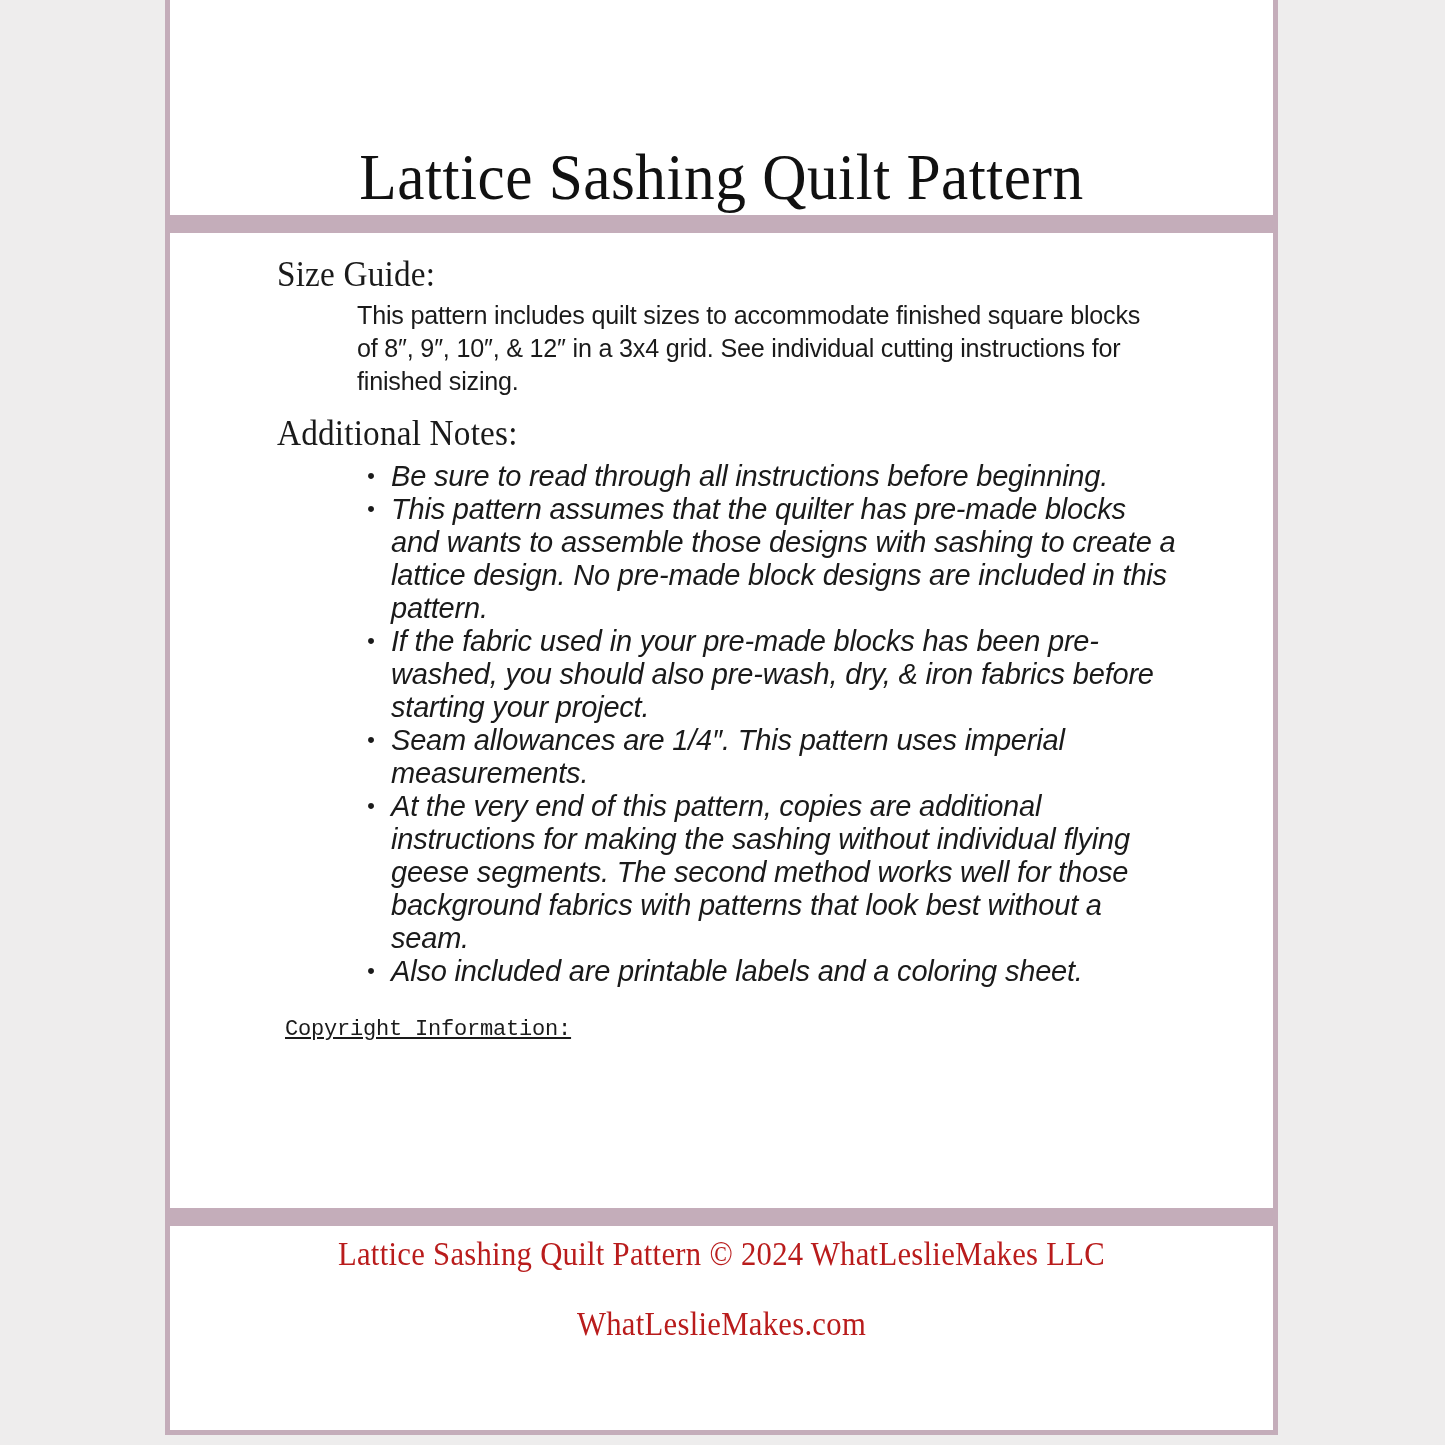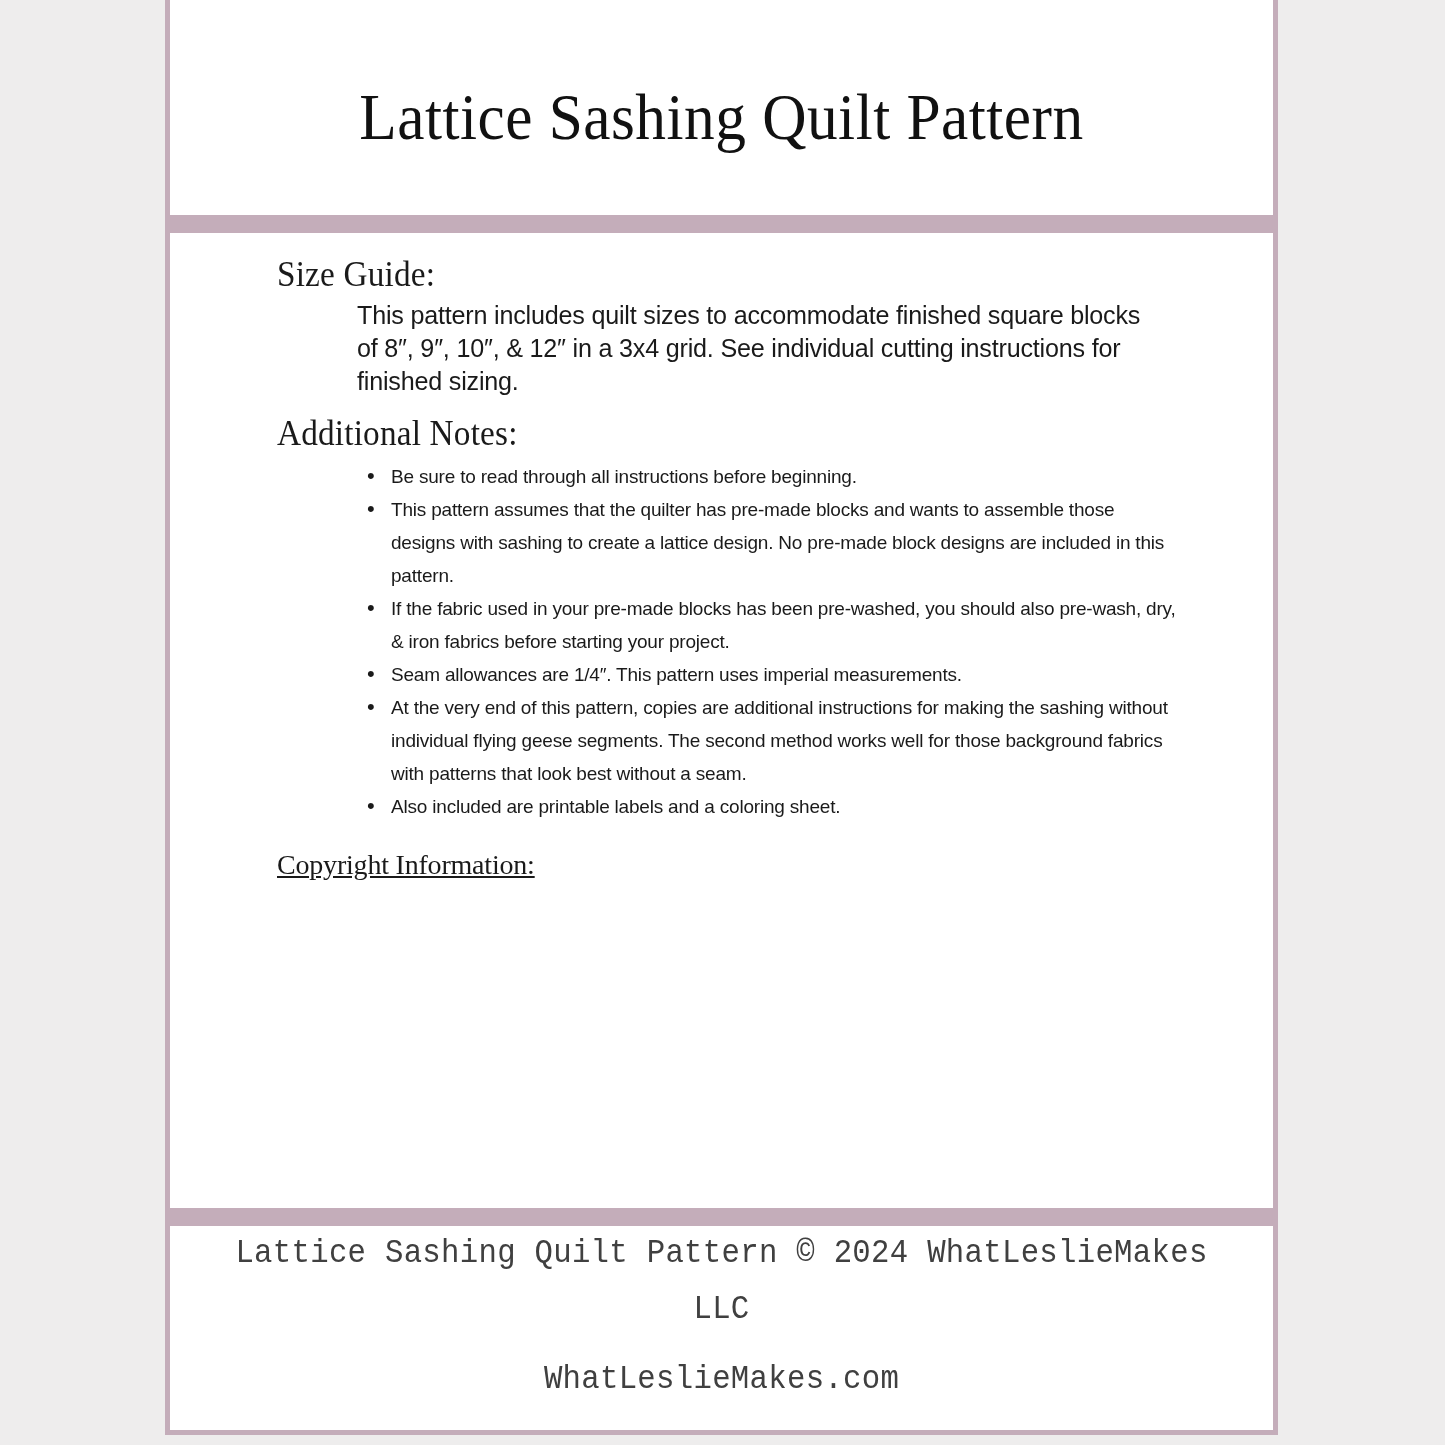--- a/index.html
+++ b/index.html
@@ -28,21 +28,21 @@
   }
 
   
   #title-band {
     position: absolute;
     left: 0;
     top: 0;
     right: 0;
     height: 216px;
     display: flex;
-    align-items: center;
+    align-items: flex-end;
     justify-content: center;
   }
   #doc-title {
     font-family: "Liberation Serif", "DejaVu Serif", serif;
     font-size: 66px;
     font-weight: 400;
     letter-spacing: 0.5px;
     color: #111111;
     white-space: nowrap;
     transform: scaleX(0.93);
@@ -97,65 +97,67 @@
   }
 
   ul.notes {
     list-style: none;
     margin: 6px 0 0 0;
     padding: 0;
   }
   ul.notes li {
     position: relative;
     font-family: "Liberation Sans", sans-serif;
-    font-size: 19px;
+    font-size: 29px;
     line-height: 33px;
     padding-left: 114px;
     margin-bottom: 0px;
     letter-spacing: -0.2px;
     max-width: 790px;
+    font-style: italic;
   }
   ul.notes li::before {
     content: "\2022";
     position: absolute;
     left: 90px;
     top: -1px;
     font-size: 22px;
     line-height: 33px;
     color: #1a1a1a;
   }
 
   
   #copyright {
     margin-top: 26px;
-    font-family: Liberation Serif, serif;
-    font-size: 28px;
+    font-family: Liberation Mono, monospace;
+    font-size: 22px;
     line-height: 31px;
     letter-spacing: -0.2px;
     max-width: 900px;
+    margin-left: 8px;
   }
   #copyright-heading {
     text-decoration: underline;
     text-underline-offset: 2px;
     display: inline-block;
     margin-bottom: 1px;
   }
   #copyright-body {
     margin: 0;
   }
 
   
   #footer {
     position: absolute;
     left: 0;
     right: 0;
     top: 1227px;
     text-align: center;
-    font-family: Liberation Mono, monospace;
-    color: #404040;
+    font-family: Liberation Serif, serif;
+    color: #b91c1c;
   }
   .footer-line {
     font-size: 33px;
     line-height: 56px;
     transform: scaleX(0.93);
     letter-spacing: 0.3px;
   }
   #footer-line-2 { margin-top: 14px; }
 </style>
 </head>

